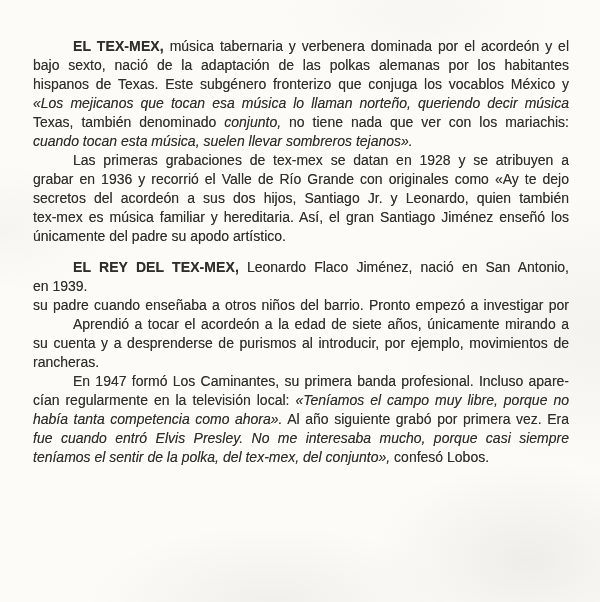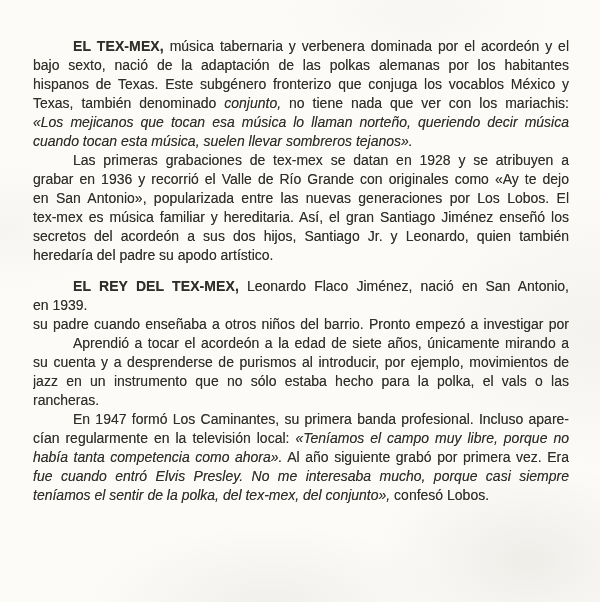--- a/index.html
+++ b/index.html
@@ -54,41 +54,39 @@
 </style>
 </head>
 <body>
 
 <div class="page" style="background-color: rgb(252, 251, 248);">
   <div class="text-block" style="color: rgb(48, 46, 41);">
       <div class="paragraph">
         <div class="line justify indent"><span class="seg-bold">EL TEX-MEX,</span><span class=""> música tabernaria y verbenera dominada por el acordeón y el</span></div>
         <div class="line justify"><span class="">bajo sexto, nació de la adaptación de las polkas alemanas por los habitantes</span></div>
         <div class="line justify"><span class="">hispanos de Texas. Este subgénero fronterizo que conjuga los vocablos México y</span></div>
+        <div class="line justify"><span class=" seg-italic">«Los mejicanos que tocan esa música lo llaman norteño, queriendo decir música</span></div>
         <div class="line justify"><span class="">Texas, también denominado </span><span class=" seg-italic">conjunto,</span><span class=""> no tiene nada que ver con los mariachis:</span></div>
-        <div class="line justify"><span class=" seg-italic">«Los mejicanos que tocan esa música lo llaman norteño, queriendo decir música</span></div>
         <div class="line"><span class=" seg-italic">cuando tocan esta música, suelen llevar sombreros tejanos».</span></div>
       </div>
       <div class="paragraph">
         <div class="line justify indent"><span class="">Las primeras grabaciones de tex-mex se datan en 1928 y se atribuyen a</span></div>
         <div class="line justify"><span class="">grabar en 1936 y recorrió el Valle de Río Grande con originales como «Ay te dejo</span></div>
-        <div class="line justify"><span class="">en San Antonio», popularizada entre las nuevas generaciones por Los Lobos. El</span></div>
+        <div class="line justify"><span class="">secretos del acordeón a sus dos hijos, Santiago Jr. y Leonardo, quien también</span></div>
         <div class="line justify"><span class="">tex-mex es música familiar y hereditaria. Así, el gran Santiago Jiménez enseñó los</span></div>
-        <div class="line justify"><span class="">secretos del acordeón a sus dos hijos, Santiago Jr. y Leonardo, quien también</span></div>
-        <div class="line"><span class="">heredaría del padre su apodo artístico.</span></div>
+        <div class="line"><span class="">únicamente del padre su apodo artístico.</span></div>
       </div>
       <div class="paragraph section-gap">
         <div class="line justify indent"><span class="seg-bold">EL REY DEL TEX-MEX,</span><span class=""> Leonardo Flaco Jiménez, nació en San Antonio, Texas,</span></div>
         <div class="line"><span class="">en 1939.</span></div>
       </div>
       <div class="paragraph">
         <div class="line justify"><span class="">su padre cuando enseñaba a otros niños del barrio. Pronto empezó a investigar por</span></div>
         <div class="line justify indent"><span class="">Aprendió a tocar el acordeón a la edad de siete años, únicamente mirando a</span></div>
         <div class="line justify"><span class="">su cuenta y a desprenderse de purismos al introducir, por ejemplo, movimientos de</span></div>
-        <div class="line justify"><span class="">jazz en un instrumento que no sólo estaba hecho para la polka, el vals o las</span></div>
         <div class="line"><span class="">rancheras.</span></div>
       </div>
       <div class="paragraph">
         <div class="line justify indent"><span class="">En 1947 formó Los Caminantes, su primera banda profesional. Incluso apare-</span></div>
         <div class="line justify"><span class="">cían regularmente en la televisión local: </span><span class=" seg-italic">«Teníamos el campo muy libre, porque no</span></div>
         <div class="line justify"><span class=" seg-italic">había tanta competencia como ahora».</span><span class=""> Al año siguiente grabó por primera vez. Era</span></div>
         <div class="line justify"><span class=" seg-italic">fue cuando entró Elvis Presley. No me interesaba mucho, porque casi siempre</span></div>
         <div class="line"><span class=" seg-italic">teníamos el sentir de la polka, del tex-mex, del conjunto»,</span><span class=""> confesó Lobos.</span></div>
       </div>
     </div>

